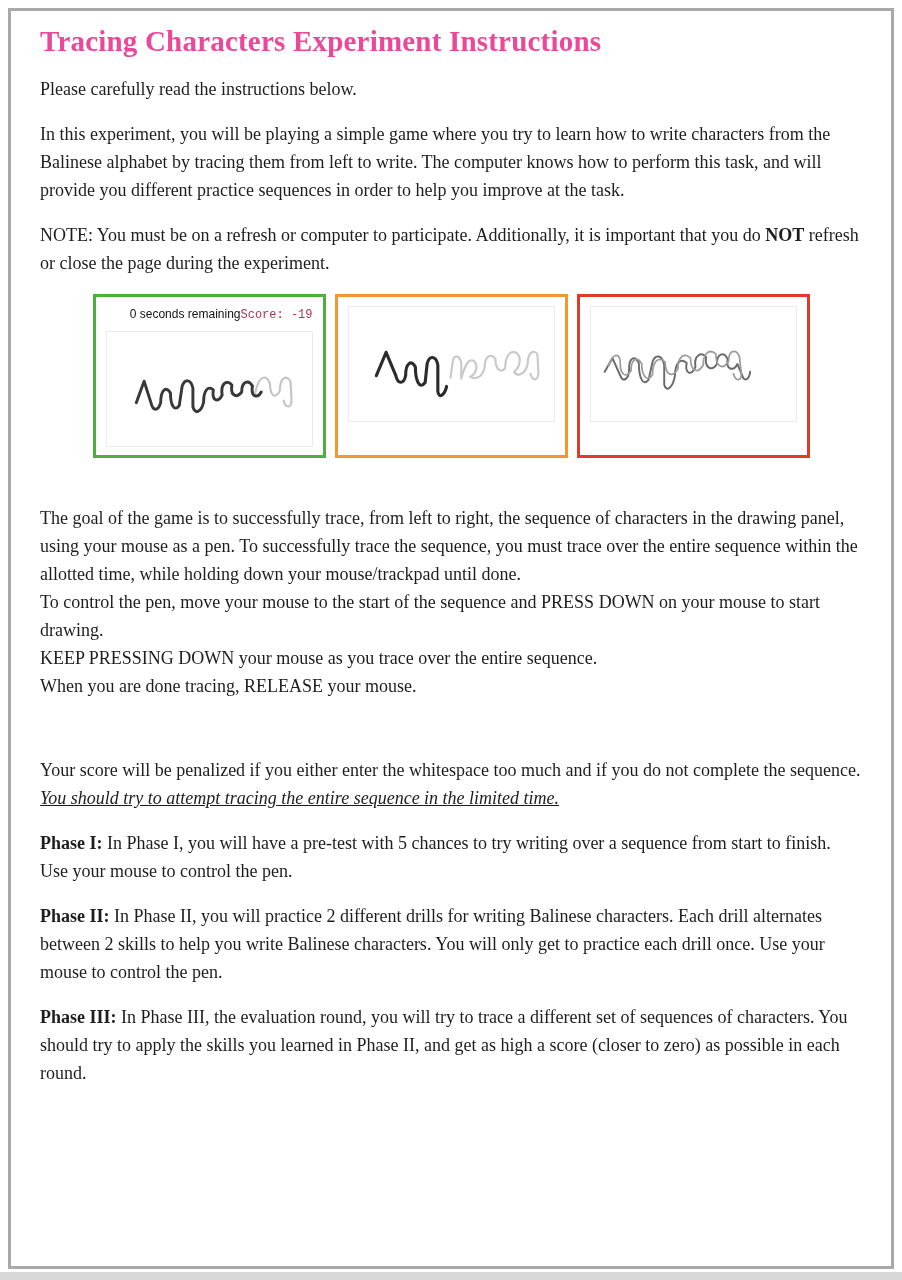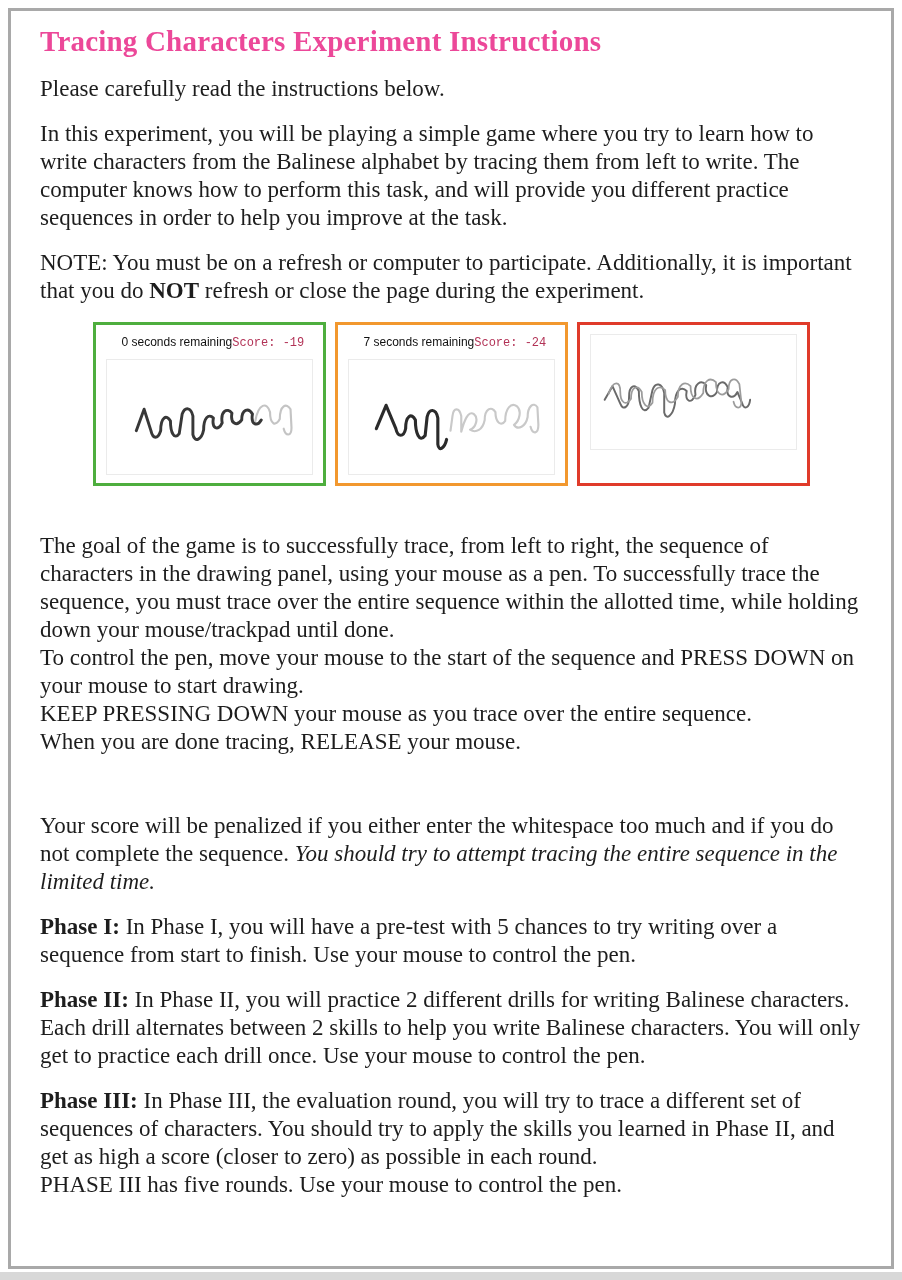--- a/index.html
+++ b/index.html
@@ -21,35 +21,35 @@
     background: var(--page_edge, #d8d8d8); z-index: 6;
   }
   .content {
     position: absolute; left: 11px; top: 11px; right: 11px;
     padding: 14px 29px 0 29px;
   }
   h1 {
     font-size: 29px; line-height: 33px; margin: 0 0 17px 0;
     color: #ec4899; font-weight: bold; letter-spacing: 0.2px;
   }
-  p { font-size: 23px; line-height: 28px; margin: 0 0 17px 0; }
+  p { font-size: 18px; line-height: 28px; margin: 0 0 17px 0; }
   p.phases-intro { margin-bottom: 36px; }
-  em { font-style: italic; }
+  em { font-style: italic; text-decoration: underline; }
   strong { font-weight: bold; }
 
   .panels-row {
     display: flex; gap: 9px; justify-content: center;
     margin: 0 0 46px 0;
   }
   .panel {
     width: 233px; height: 164px; box-sizing: border-box;
     border: 3px solid #888; background: #fff;
   }
   .panel-header {
-    display: flex; justify-content: flex-start; align-items: baseline;
+    display: flex; justify-content: flex-end; align-items: baseline;
     font-family: "Liberation Sans", sans-serif;
     font-size: 12px; padding: 10px 10px 0 26px;
   }
   .timer { color: var(--timer, #111111); }
   .score { color: var(--score, #b23256); font-family: Liberation Mono, monospace; }
   .canvas {
     margin: 9px 10px 6px 10px; height: 116px; box-sizing: border-box;
     border: 1px solid var(--canvas_border, #ebebeb); background: #fff;
   }
   .canvas svg { width: 100%; height: 100%; display: block; }
@@ -78,24 +78,20 @@
         </div>
         <div class="canvas">
           <svg viewBox="0 0 210 112">
               <path d="M30 70 L38 48 L45 70 C47 79 52 79 55 70 C55 56 61 53 65 60 C65 72 69 80 74 73 L77 53 C80 45 86 46 88 55 L88 74 C90 83 97 79 99 69 C99 57 104 52 109 57 C107 68 114 71 118 62 C116 50 123 46 128 52 C126 63 133 66 138 59 C138 48 145 46 149 53 C147 64 154 66 158 59" stroke="#383838" stroke-width="3" fill="none" stroke-linecap="round" stroke-linejoin="round"></path>
               <path d="M152 60 C155 42 164 40 167 51 C167 64 173 66 177 58 C177 44 184 41 188 48 L189 67 C189 76 183 76 181 68" stroke="#c4c4c4" stroke-width="2.2" fill="none" stroke-linecap="round" stroke-linejoin="round"></path>
             </svg>
         </div>
       </div>
 
       <div class="panel" style="border-color: rgb(242, 152, 47);">
-        <div class="panel-header">
-          <span class="timer">7 seconds remaining</span>
-          <span class="score">Score: -24</span>
-        </div>
         <div class="canvas">
           <svg viewBox="0 0 210 112">
               <path d="M28 68 L38 44 L48 68 C50 77 56 77 58 68 C58 55 64 51 68 59 C68 72 72 83 78 75 L80 56 C82 47 89 47 91 57 L91 84 C92 92 98 88 100 79" stroke="#2b2b2b" stroke-width="3.2" fill="none" stroke-linecap="round" stroke-linejoin="round"></path>
               <path d="M104 70 L106 55 C107 46 113 46 115 55 L115 71 C118 60 122 49 128 53 C133 57 130 67 124 69 C130 73 137 69 139 59 C139 48 146 44 150 51 C150 62 156 66 160 60 C160 47 166 41 172 45 C177 49 175 60 169 64 C173 70 181 66 183 56 C183 45 189 40 193 46 L194 64 C194 74 188 74 186 66" stroke="#c9c9c9" stroke-width="2.2" fill="none" stroke-linecap="round" stroke-linejoin="round"></path>
             </svg>
         </div>
       </div>
 
       <div class="panel" style="border-color: rgb(224, 59, 42);">
         <div class="canvas">
@@ -115,17 +111,17 @@
       <br>
       <br>
       <span>Your score will be penalized if you either enter the whitespace too much and if you do not complete the sequence. </span><em>You should try to attempt tracing the entire sequence in the limited time.</em>
     </p>
 
 
     <p><strong>Phase I:</strong><span> In Phase I, you will have a pre-test with 5 chances to try writing over a sequence from start to finish. Use your mouse to control the pen.</span></p>
 
     <p><strong>Phase II:</strong><span> In Phase II, you will practice 2 different drills for writing Balinese characters. Each drill alternates between 2 skills to help you write Balinese characters. You will only get to practice each drill once. Use your mouse to control the pen.</span></p>
 
-    <p><strong>Phase III:</strong><span> In Phase III, the evaluation round, you will try to trace a different set of sequences of characters. You should try to apply the skills you learned in Phase II, and get as high a score (closer to zero) as possible in each round.</span><br><span>PHASE III has five rounds. Use your mouse to control the pen.</span></p>
+    <p><strong>Phase III:</strong><span> In Phase III, the evaluation round, you will try to trace a different set of sequences of characters. You should try to apply the skills you learned in Phase II, and get as high a score (closer to zero) as possible in each round.</span><br></p>
   </div>
 
   <div class="bottom-strip"></div>
 </div>
 
 </body></html>

